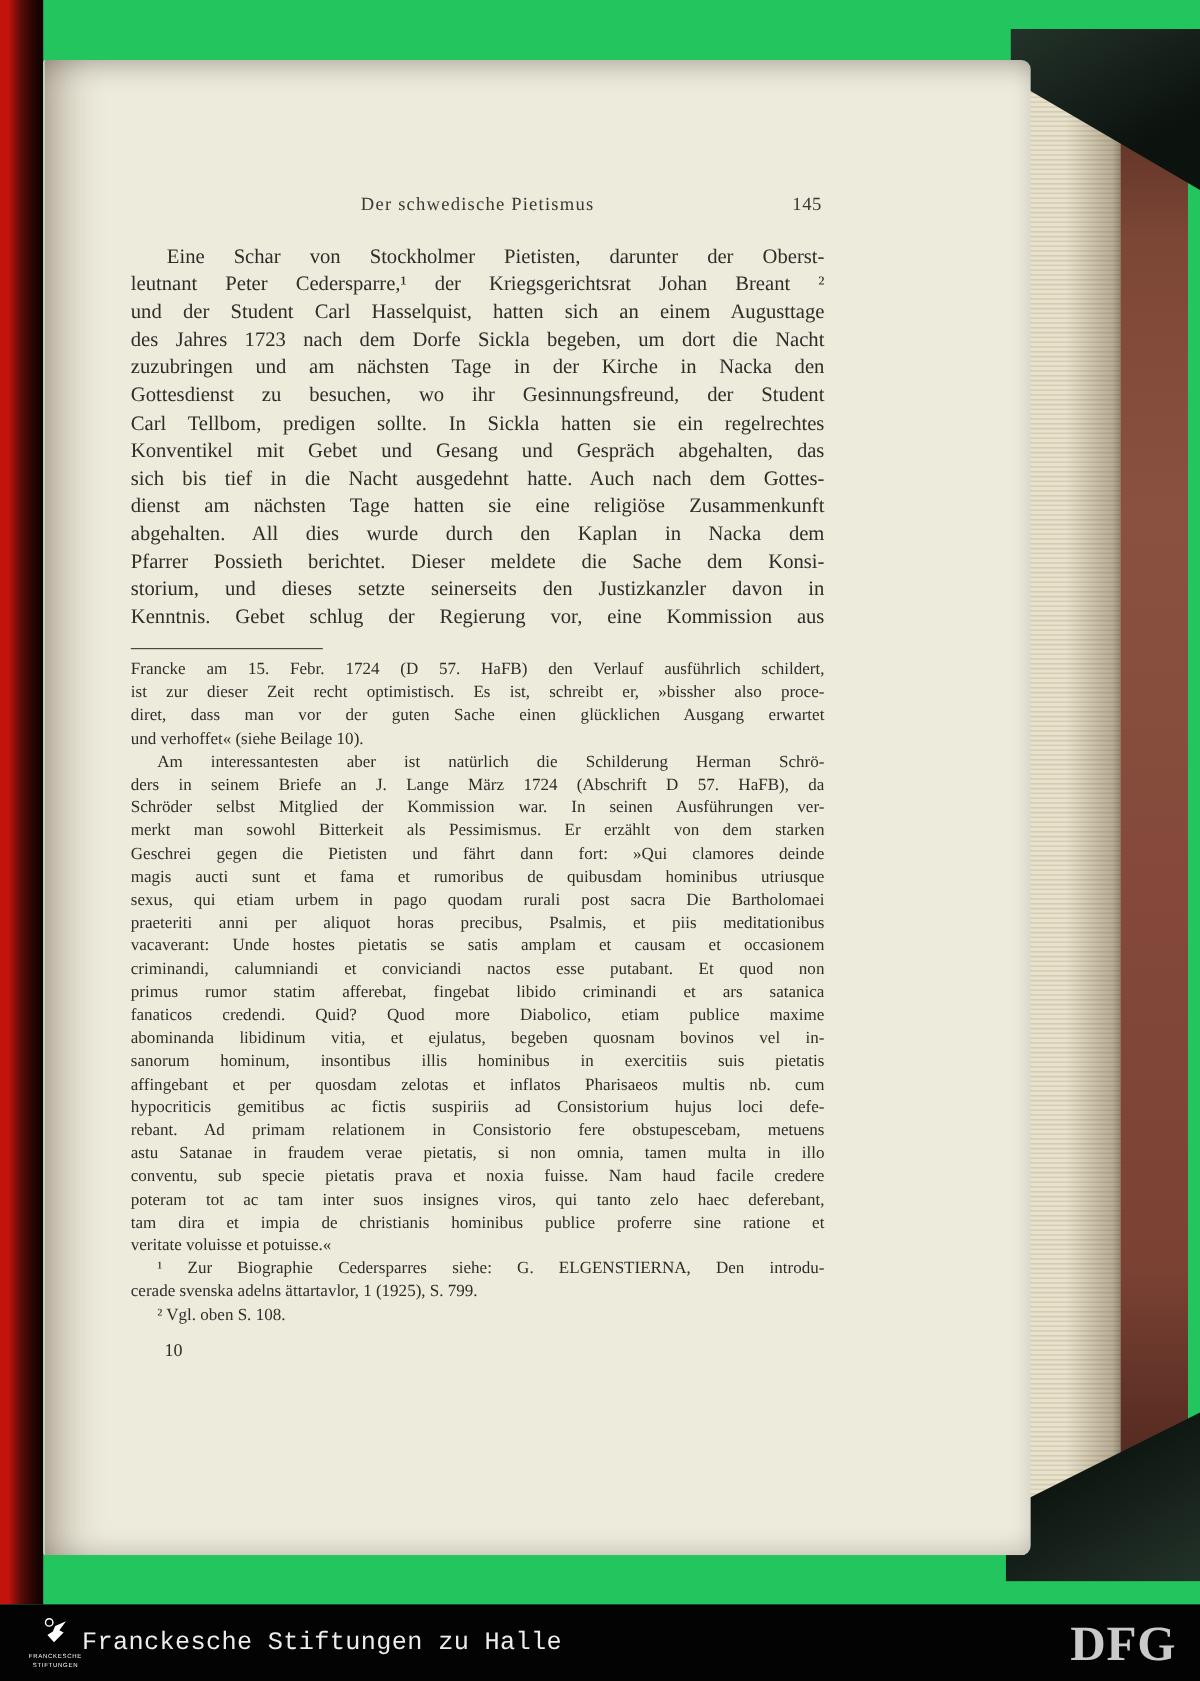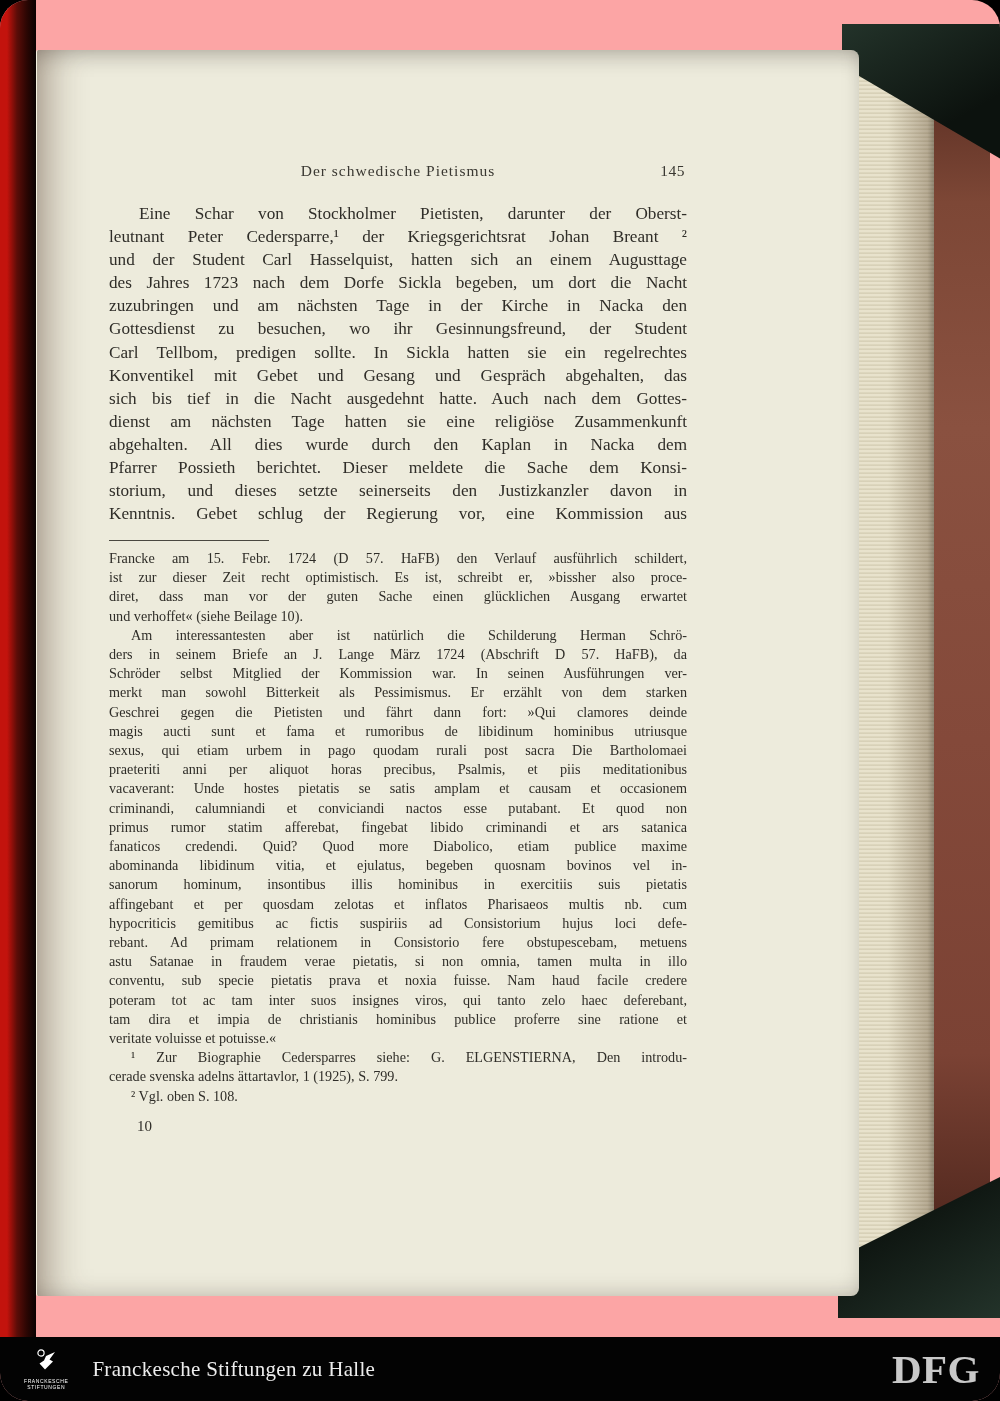--- a/index.html
+++ b/index.html
@@ -1,17 +1,17 @@
 <!DOCTYPE html>
 <html><head>
 <meta charset="utf-8">
 <style>
   html,body{margin:0;padding:0;background:#000;}
-  .stage{position:relative;width:1000px;height:1401px;background:#fca5a5;overflow:hidden;
-         font-family:"Liberation Serif",serif;border-radius:28px;}
+  .stage{position:relative;width:1000px;height:1401px;background:#22c55e;overflow:hidden;
+         font-family:"Liberation Serif",serif;}
 
   
   .spine{position:absolute;left:0;top:0;width:36px;height:1337px;
     background:linear-gradient(to right,#c3130d 0,#c3130d 7px,#9a100a 11px,#5b0d08 17px,#2a0603 27px,#0a0202 36px);}
 
   
   .inner-cover{position:absolute;left:920px;top:52px;width:70px;height:1252px;border-radius:6px;
     background:linear-gradient(180deg,#53291f 0%,#7d4736 12%,#8a5140 30%,#84493a 55%,#7b4234 80%,#3f1d15 100%);}
 
   
@@ -54,22 +54,22 @@
   .jst{text-align:justify;text-align-last:justify;}
 
   .signature{position:absolute;left:100px;top:1068px;font-size:15px;color:#2f2d28;}
 
   
   .footer{position:absolute;left:0;top:1337px;width:1000px;height:64px;background:#030303;
     display:flex;align-items:center;padding:0 20px 0 24px;box-sizing:border-box;}
   .emblem{display:flex;flex-direction:column;align-items:center;gap:2px;}
   .emblem-caption{color:#fff;font-family:"Liberation Sans",sans-serif;font-size:5px;
     letter-spacing:0.6px;line-height:1.25;text-align:center;}
-  .institution{color:#ededed;font-size:21px;margin-left:24px;letter-spacing:0.3px;
-    font-family:Liberation Serif, serif;}
+  .institution{color:#ededed;font-size:21px;margin-left:0;letter-spacing:0.3px;
+    font-family:Liberation Mono, monospace;}
   .dfg{margin-left:auto;color:#c9c9c9;font-family:Liberation Serif, serif;
     font-weight:700;font-size:41px;letter-spacing:0.5px;}
 </style>
 </head>
 <body>
 
 <div class="stage">
 
   <div class="spine"></div>
   <div class="inner-cover"></div>
@@ -106,21 +106,21 @@
     <div class="footnotes">
         <div class="tl jst">Francke am 15. Febr. 1724 (D 57. HaFB) den Verlauf ausführlich schildert,</div>
         <div class="tl jst">ist zur dieser Zeit recht optimistisch. Es ist, schreibt er, »bissher also proce-</div>
         <div class="tl jst">diret, dass man vor der guten Sache einen glücklichen Ausgang erwartet</div>
         <div class="tl">und verhoffet« (siehe Beilage 10).</div>
         <div class="tl jst ind">Am interessantesten aber ist natürlich die Schilderung Herman Schrö-</div>
         <div class="tl jst">ders in seinem Briefe an J. Lange März 1724 (Abschrift D 57. HaFB), da</div>
         <div class="tl jst">Schröder selbst Mitglied der Kommission war. In seinen Ausführungen ver-</div>
         <div class="tl jst">merkt man sowohl Bitterkeit als Pessimismus. Er erzählt von dem starken</div>
         <div class="tl jst">Geschrei gegen die Pietisten und fährt dann fort: »Qui clamores deinde</div>
-        <div class="tl jst">magis aucti sunt et fama et rumoribus de libidinum hominibus utriusque</div>
+        <div class="tl jst">magis aucti sunt et fama et rumoribus de quibusdam hominibus utriusque</div>
         <div class="tl jst">sexus, qui etiam urbem in pago quodam rurali post sacra Die Bartholomaei</div>
         <div class="tl jst">praeteriti anni per aliquot horas precibus, Psalmis, et piis meditationibus</div>
         <div class="tl jst">vacaverant: Unde hostes pietatis se satis amplam et causam et occasionem</div>
         <div class="tl jst">criminandi, calumniandi et conviciandi nactos esse putabant. Et quod non</div>
         <div class="tl jst">primus rumor statim afferebat, fingebat libido criminandi et ars satanica</div>
         <div class="tl jst">fanaticos credendi. Quid? Quod more Diabolico, etiam publice maxime</div>
         <div class="tl jst">abominanda libidinum vitia, et ejulatus, begeben quosnam bovinos vel in-</div>
         <div class="tl jst">sanorum hominum, insontibus illis hominibus in exercitiis suis pietatis</div>
         <div class="tl jst">affingebant et per quosdam zelotas et inflatos Pharisaeos multis nb. cum</div>
         <div class="tl jst">hypocriticis gemitibus ac fictis suspiriis ad Consistorium hujus loci defe-</div>

